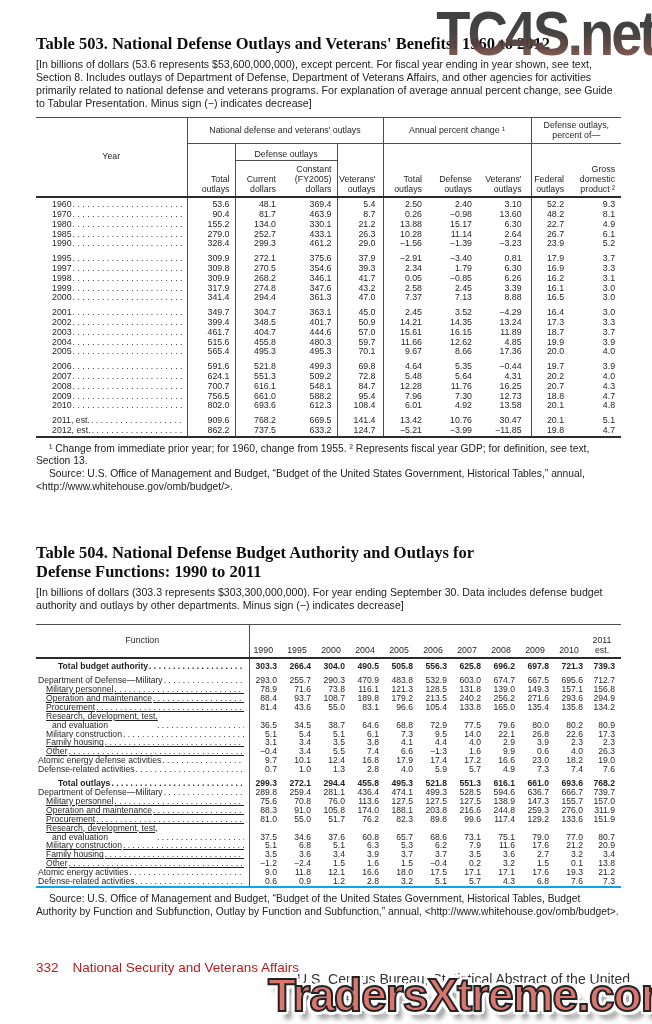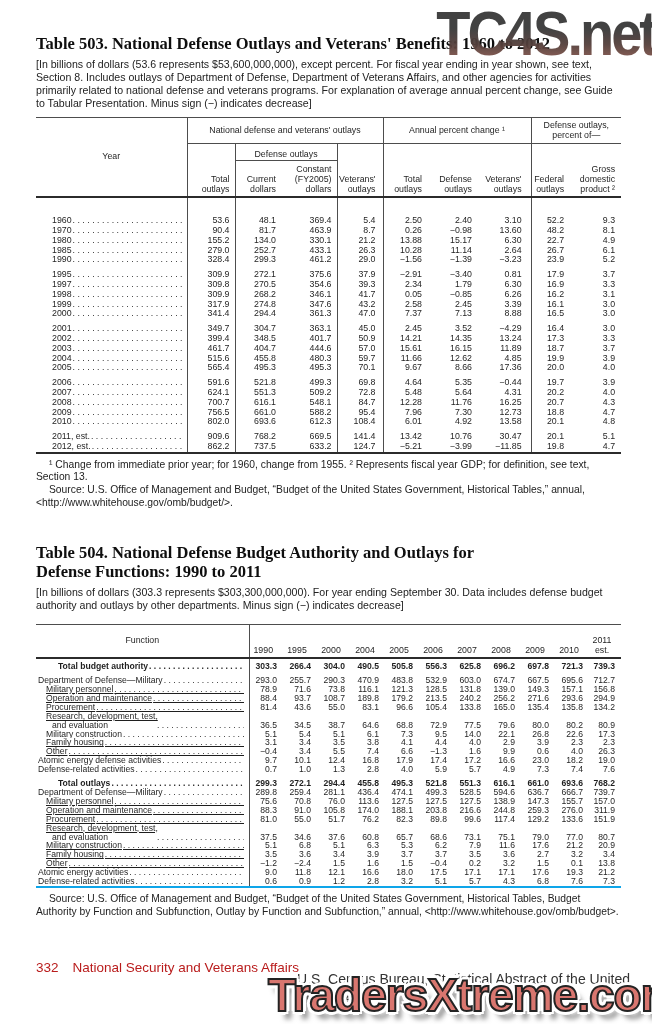--- a/index.html
+++ b/index.html
@@ -28,21 +28,21 @@
   
   .t503{margin-top:7px;border-top:1px solid #4d4d4d;border-bottom:2px solid #2b2b2b;}
   .t503 th{font-size:8.8px;line-height:9.6px;}
   .t503 .grp{text-align:center;vertical-align:middle;border-bottom:1px solid #4d4d4d;padding:3px 2px;}
   .t503 .yh{text-align:center;vertical-align:middle;}
   .t503 .ch{text-align:right;vertical-align:bottom;padding-bottom:2px;white-space:pre-line;}
   .t503 thead tr:nth-child(2) .sub{text-align:center;vertical-align:bottom;height:15px;
         border-bottom:1px solid #4d4d4d;border-right:1px solid #4d4d4d;padding-bottom:1px;}
   .t503 thead tr:nth-child(3) th{height:33px;}
   .t503 tbody td{font-size:8.8px;line-height:9.8px;text-align:right;}
-  .t503 tbody tr:first-child td{padding-top:18px;}
+  .t503 tbody tr:first-child td{padding-top:2px;}
   .t503 td.yc{text-align:left;}
   .t503 .yc .lead{padding-left:16px;}
   .t503 .yc{border-right:1px solid #4d4d4d;}
   .t503 .c0{padding-right:5px;border-right:1px solid #4d4d4d;}
   .t503 .c1{padding-right:7px;}
   .t503 .c2{padding-right:5px;border-right:1px solid #4d4d4d;}
   .t503 .c3{padding-right:7px;border-right:1px solid #4d4d4d;}
   .t503 .c4{padding-right:13px;}
   .t503 .c5{padding-right:11px;}
   .t503 .c6{padding-right:9px;border-right:1px solid #4d4d4d;}

